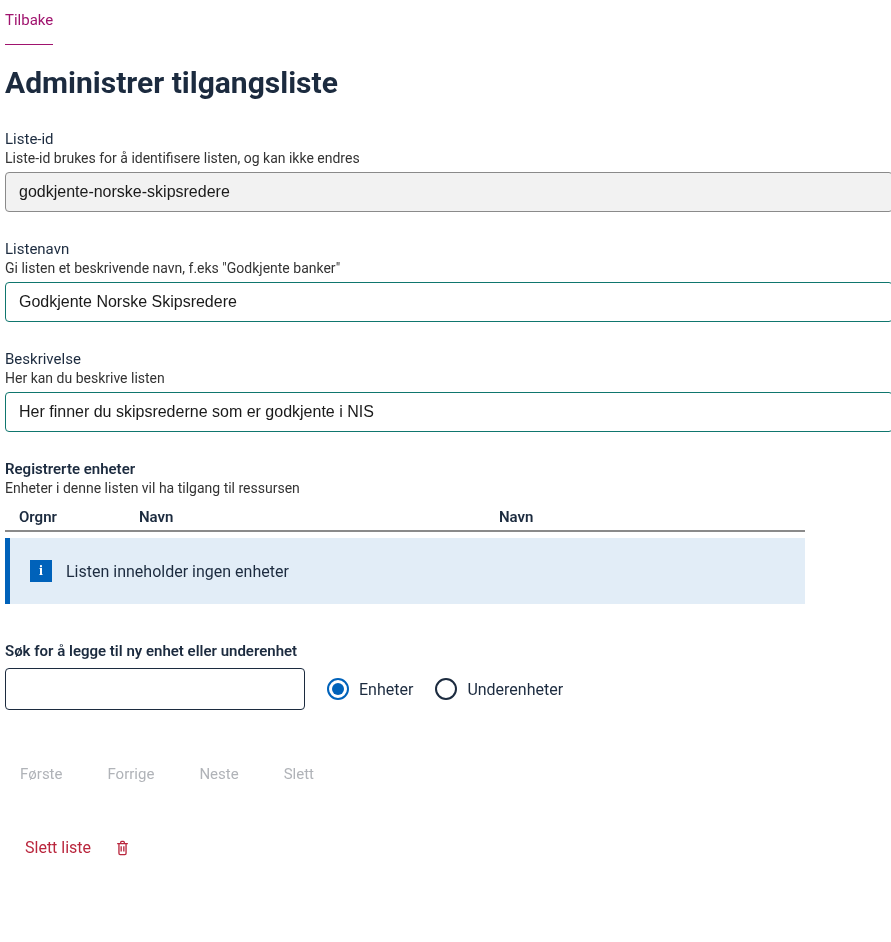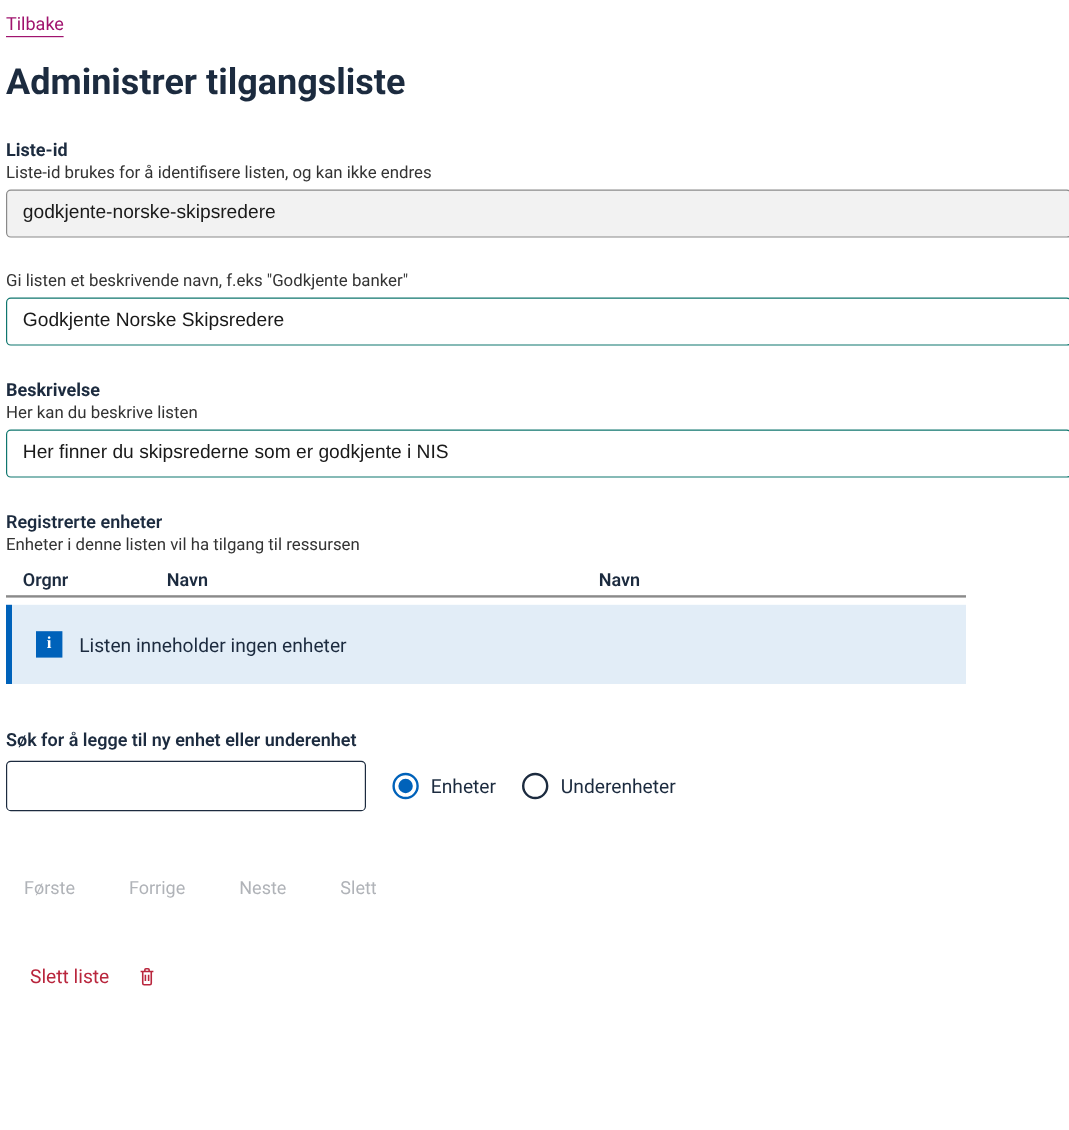--- a/index.html
+++ b/index.html
@@ -14,34 +14,34 @@
       padding: 10px 5px;
       width: 891px;
     }
     .back-link {
       color: #a0136e;
       text-decoration: none;
       border-bottom: 1px solid #a0136e;
       font-size: 15px;
       display: inline-block;
       margin-bottom: 20px;
-      padding-bottom: 1px;
+      padding-bottom: 15px;
     }
     .page-title {
       font-size: 30px;
       font-weight: 700;
       color: #1c2b3f;
       margin-bottom: 30px;
     }
     .field-group {
       margin-bottom: 28px;
     }
     .field-label {
       font-size: 15px;
-      font-weight: 700;
+      font-weight: 400;
       color: #1c2b3f;
       display: block;
       margin-bottom: 2px;
     }
     .field-help {
       font-size: 14px;
       color: #333333;
       margin-bottom: 6px;
     }
     .text-input {
@@ -211,20 +211,21 @@
 
 <h1 class="page-title">Administrer tilgangsliste</h1>
 
 <div class="field-group">
   <label class="field-label">Liste-id</label>
   <div class="field-help">Liste-id brukes for å identifisere listen, og kan ikke endres</div>
   <input type="text" class="text-input" disabled="" value="godkjente-norske-skipsredere" style="">
 </div>
 
 <div class="field-group">
+  <label class="field-label">Listenavn</label>
   <div class="field-help">Gi listen et beskrivende navn, f.eks "Godkjente banker"</div>
   <input type="text" class="text-input" value="Godkjente Norske Skipsredere" style="">
 </div>
 
 <div class="field-group">
   <label class="field-label">Beskrivelse</label>
   <div class="field-help">Her kan du beskrive listen</div>
   <input type="text" class="text-input" value="Her finner du skipsrederne som er godkjente i NIS" style="">
 </div>
 

